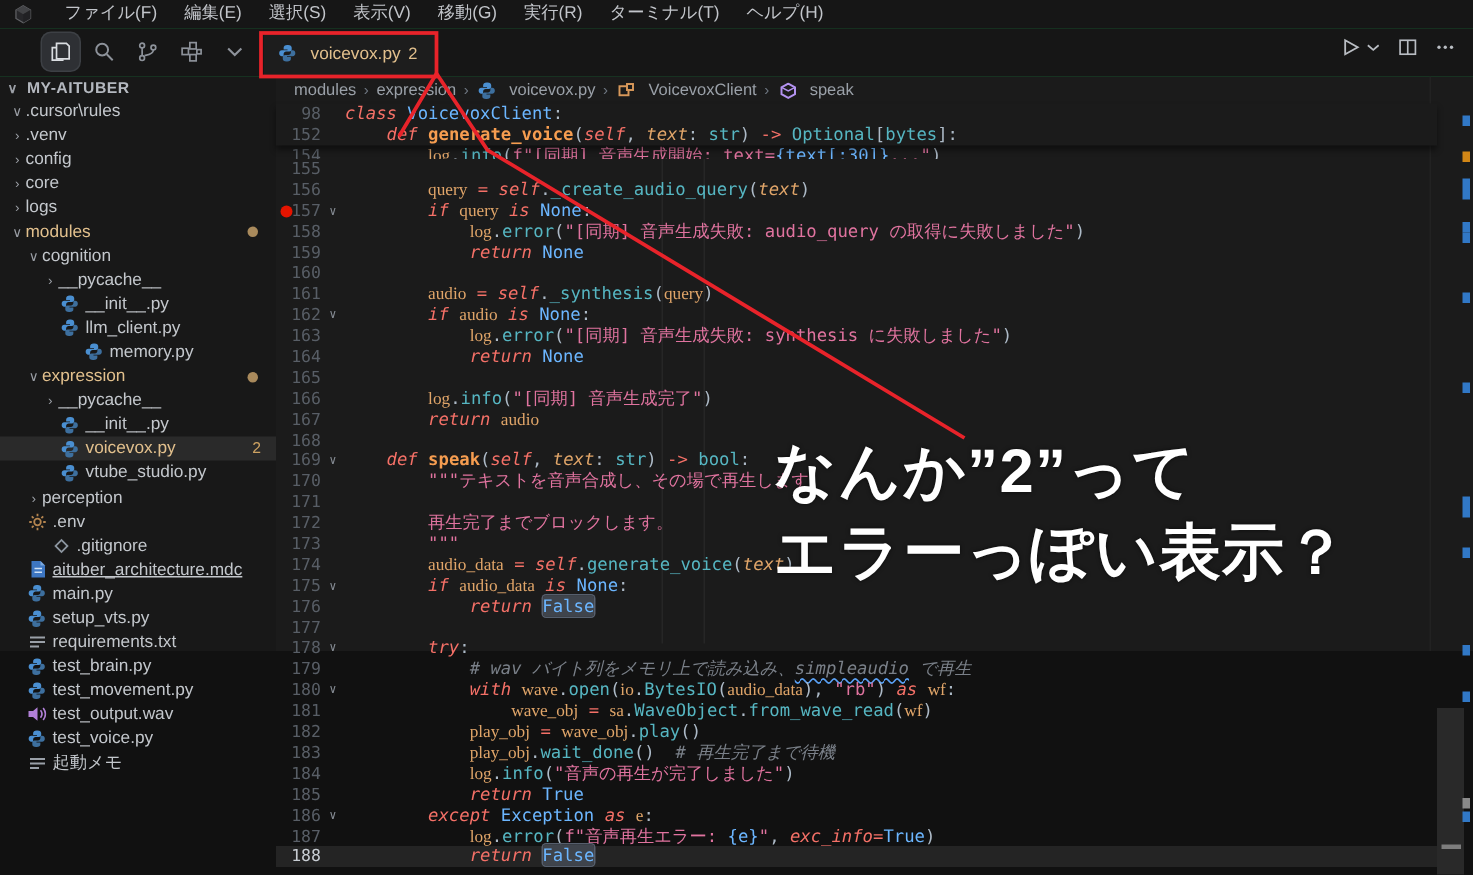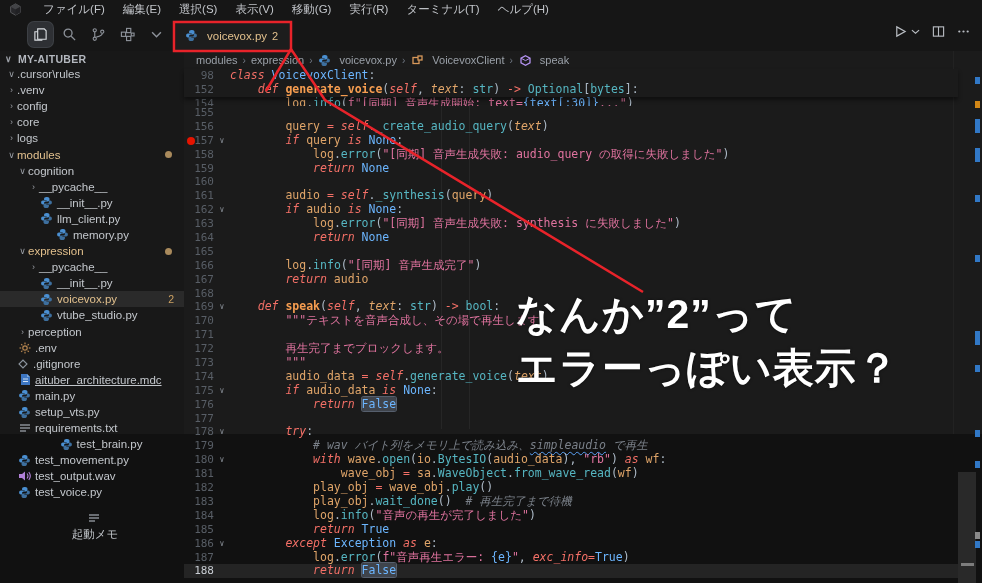--- a/index.html
+++ b/index.html
@@ -55,21 +55,21 @@
   .ln { flex:0 0 30px; text-align:right; color:#585e66; font-size:11px; }
   .line.current .ln { color:#c8cdd3; }
   .fold { flex:0 0 16px; text-align:center; color:#868c94; font-size:8px; line-height:13.9px; }
   .code { flex:1; color:#d1d7e0; }
   .bp { position:absolute; left:3px; top:3px; width:8px; height:8px; border-radius:50%; background:#e51400; }
 
   .tk-k { color:#f47067; font-style:italic; }
   .tk-f { color:#f69d50; font-weight:bold; }
   .tk-c { color:#56b6c2; }
   .tk-t { color:#56b6c2; }
-  .tk-v { color:#e0a569; }
+  .tk-v { color:#e0a569;font-family:Liberation Serif, serif; }
   .tk-vi { color:#e0a569; font-style:italic; }
   .tk-sf { color:#f47067; font-style:italic; }
   .tk-s { color:#e0739f; }
   .tk-n { color:#6cb6ff; }
   .tk-cls { color:#6cb6ff; }
   .tk-o { color:#f47067; }
   .tk-p { color:#adbac7; }
   .tk-m { color:#7a8089; font-style:italic; }
   .tk-mu { color:#7a8089; font-style:italic; text-decoration:underline wavy #5aa2f7 1px; text-underline-offset:2px; }
   .tk-hl { color:#6cb6ff; background:#3f444c; box-shadow:0 0 0 1px #565f6d; border-radius:2px; }
@@ -313,21 +313,21 @@
                 <line x1="9.8" y1="6" x2="11.5" y2="6"></line>
                 <line x1="2.2" y1="2.2" x2="3.4" y2="3.4"></line>
                 <line x1="8.6" y1="8.6" x2="9.8" y2="9.8"></line>
                 <line x1="8.6" y1="3.4" x2="9.8" y2="2.2"></line>
                 <line x1="2.2" y1="9.8" x2="3.4" y2="8.6"></line>
               </g>
             </svg>
           </span>
           <span class="sb-label">.env</span>
         </div>
-        <div class="sb-row" style="padding-left: 4px; text-align: right;">
+        <div class="sb-row" style="padding-left: 22px; text-align: right;">
           <span class="sb-chev"></span>
           <span class="sb-icon">
             <svg width="12" height="12" viewBox="0 0 12 12">
               <rect x="3.2" y="3.2" width="5.6" height="5.6" transform="rotate(45 6 6)" fill="none" stroke="#8b949e" stroke-width="1.2"></rect>
             </svg>
           </span>
           <span class="sb-label">.gitignore</span>
         </div>
         <div class="sb-row" style="padding-left: 6px; text-decoration: underline;">
           <span class="sb-chev"></span>
@@ -367,21 +367,21 @@
             <svg width="12" height="12" viewBox="0 0 12 12">
               <g stroke="#9aa0a8" stroke-width="1.3">
                 <line x1="1" y1="3" x2="11" y2="3"></line>
                 <line x1="1" y1="6" x2="11" y2="6"></line>
                 <line x1="1" y1="9" x2="7" y2="9"></line>
               </g>
             </svg>
           </span>
           <span class="sb-label">requirements.txt</span>
         </div>
-        <div class="sb-row" style="padding-left: 6px; justify-content: center;">
+        <div class="sb-row" style="padding-left: 6px;">
           <span class="sb-chev"></span>
           <span class="sb-icon">
             <svg width="13" height="13" viewBox="0 0 14 14">
               <path fill="#4a8fd1" d="M7 1C5.3 1 4.4 1.8 4.4 3v1.3h2.8v.6H3.1C1.9 4.9 1.2 5.8 1.2 7s.7 2.1 1.9 2.1h1.3V7.6c0-1 .8-1.8 1.8-1.8h2.4c.9 0 1.6-.7 1.6-1.6V3C10.2 1.8 9.3 1 7.6 1H7z"></path>
               <path fill="#3d6f9e" d="M7 13c1.7 0 2.6-.8 2.6-2V9.7H6.8v-.6h4.1c1.2 0 1.9-.9 1.9-2.1s-.7-2.1-1.9-2.1H9.6v1.5c0 1-.8 1.8-1.8 1.8H5.4c-.9 0-1.6.7-1.6 1.6V11c0 1.2.9 2 2.6 2H7z"></path>
             </svg>
           </span>
           <span class="sb-label">test_brain.py</span>
         </div>
         <div class="sb-row" style="padding-left: 6px;">
@@ -407,21 +407,21 @@
         <div class="sb-row" style="padding-left: 6px;">
           <span class="sb-chev"></span>
           <span class="sb-icon">
             <svg width="13" height="13" viewBox="0 0 14 14">
               <path fill="#4a8fd1" d="M7 1C5.3 1 4.4 1.8 4.4 3v1.3h2.8v.6H3.1C1.9 4.9 1.2 5.8 1.2 7s.7 2.1 1.9 2.1h1.3V7.6c0-1 .8-1.8 1.8-1.8h2.4c.9 0 1.6-.7 1.6-1.6V3C10.2 1.8 9.3 1 7.6 1H7z"></path>
               <path fill="#3d6f9e" d="M7 13c1.7 0 2.6-.8 2.6-2V9.7H6.8v-.6h4.1c1.2 0 1.9-.9 1.9-2.1s-.7-2.1-1.9-2.1H9.6v1.5c0 1-.8 1.8-1.8 1.8H5.4c-.9 0-1.6.7-1.6 1.6V11c0 1.2.9 2 2.6 2H7z"></path>
             </svg>
           </span>
           <span class="sb-label">test_voice.py</span>
         </div>
-        <div class="sb-row" style="padding-left: 6px; flex-direction: column;">
+        <div class="sb-row" style="padding-left: 6px;">
           <span class="sb-chev"></span>
           <span class="sb-icon">
             <svg width="12" height="12" viewBox="0 0 12 12">
               <g stroke="#9aa0a8" stroke-width="1.3">
                 <line x1="1" y1="3" x2="11" y2="3"></line>
                 <line x1="1" y1="6" x2="11" y2="6"></line>
                 <line x1="1" y1="9" x2="7" y2="9"></line>
               </g>
             </svg>
           </span>

